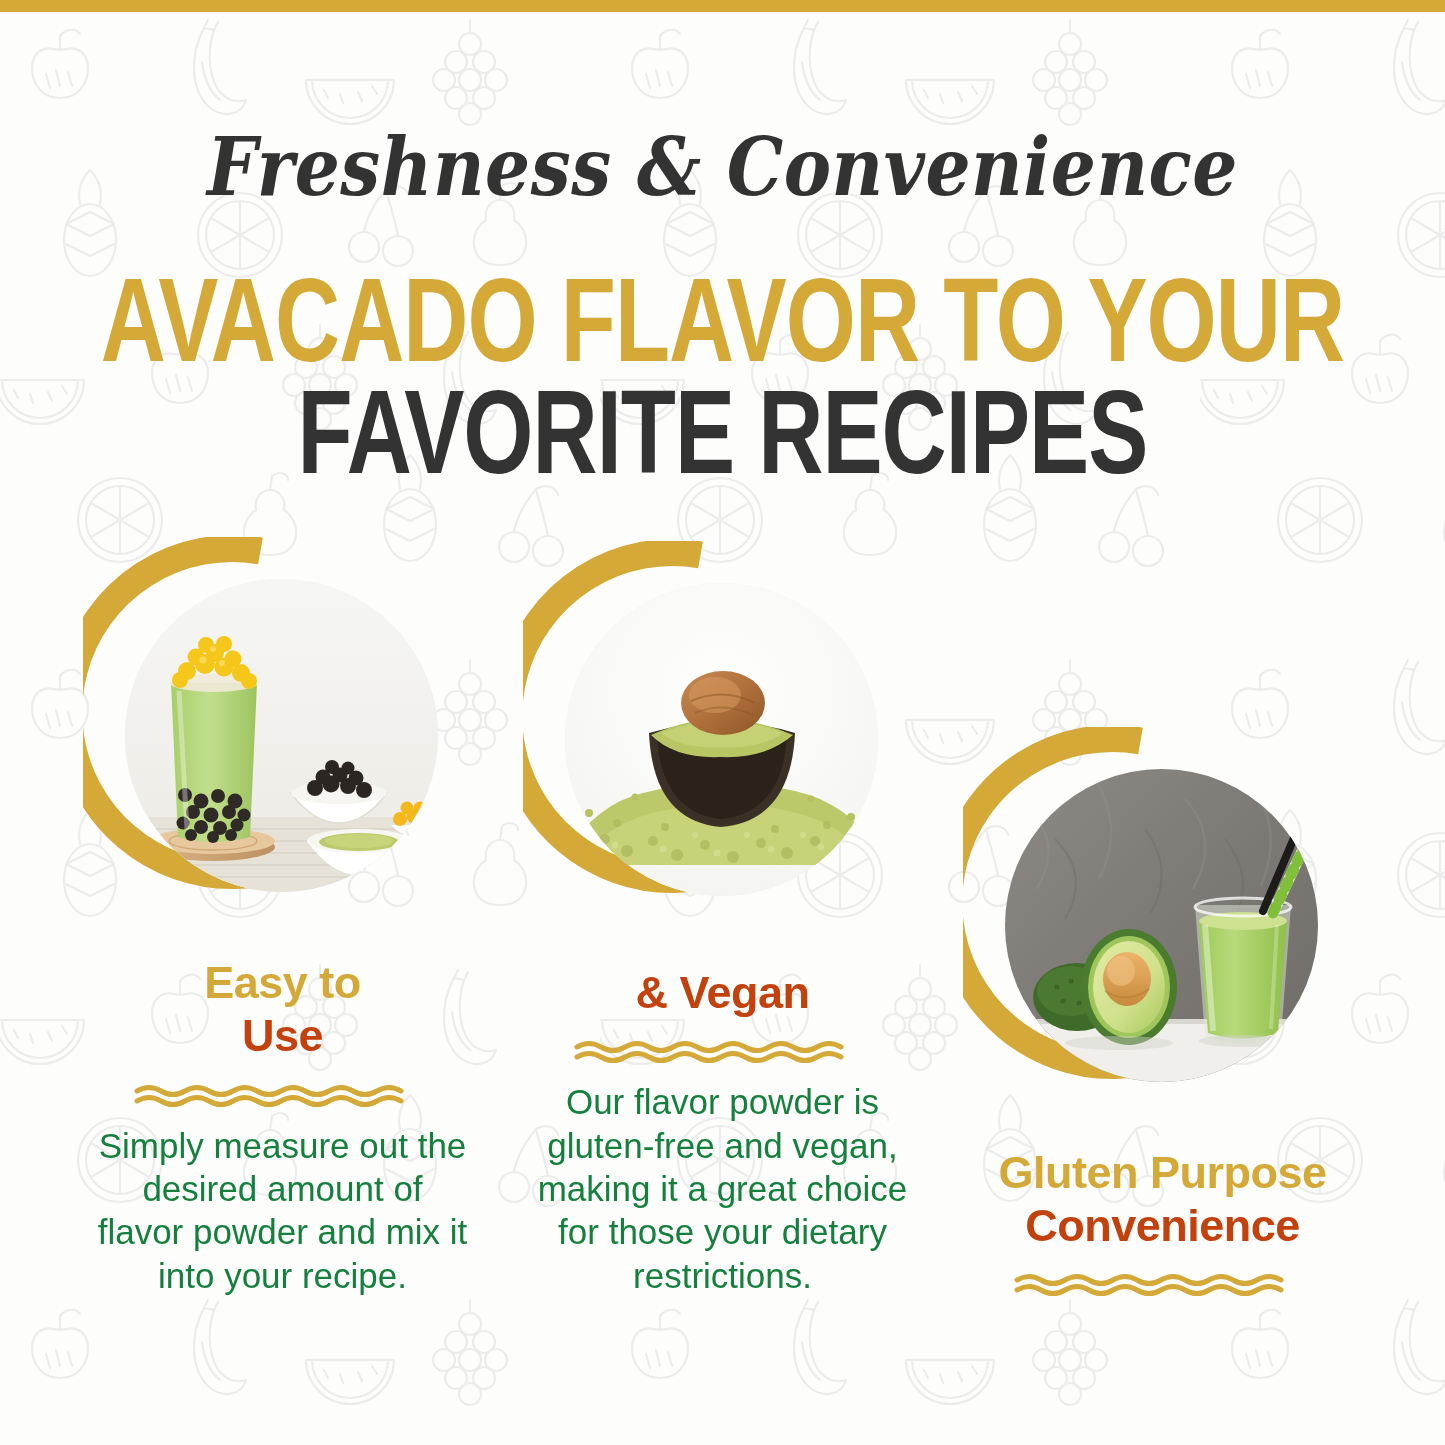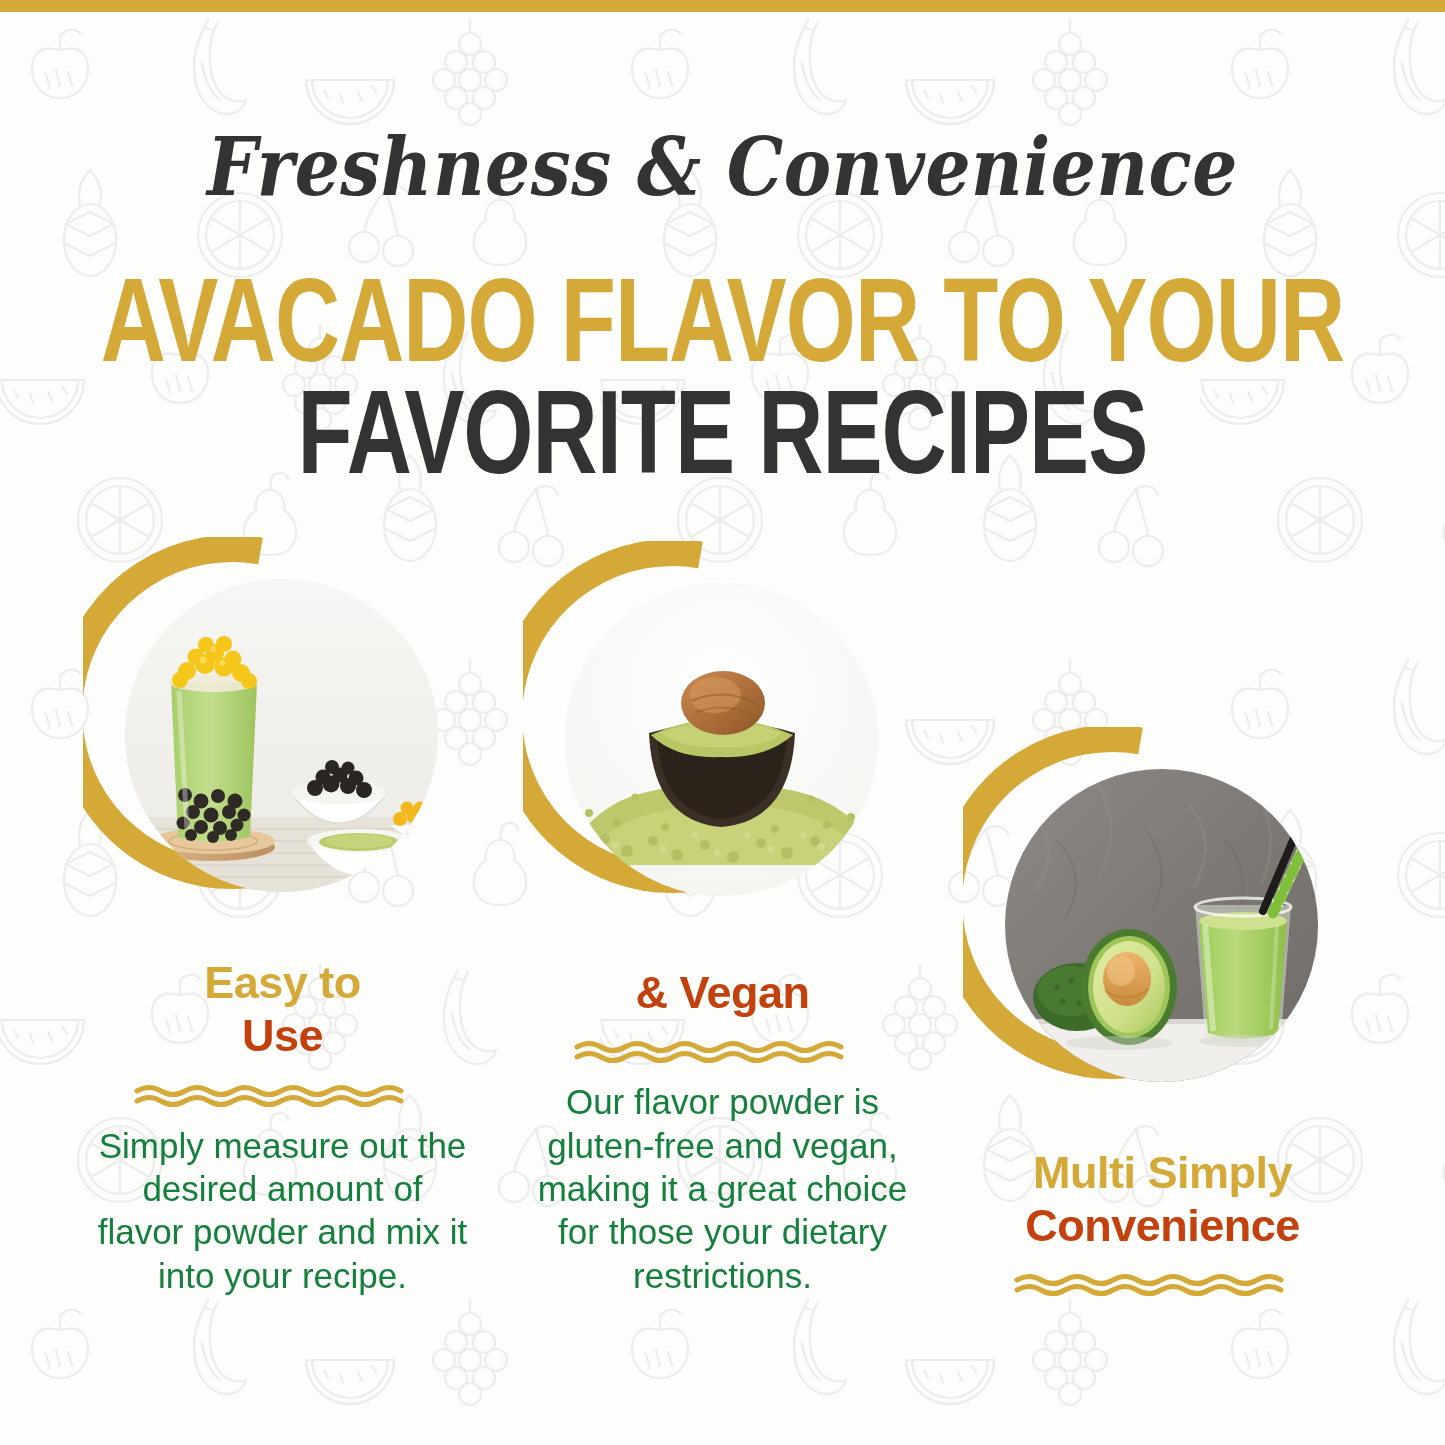--- a/index.html
+++ b/index.html
@@ -543,21 +543,21 @@
             <path d="M268 144 L300 76" stroke="#ffffff" stroke-width="11" stroke-linecap="round" fill="none"></path>
             <path d="M268 144 L300 76" stroke="#7fbf3a" stroke-width="11" stroke-linecap="round" stroke-dasharray="7 7" fill="none"></path>
 
             <ellipse cx="238" cy="272" rx="44" ry="6" fill="#cfd3c8" opacity="0.5"></ellipse>
             <ellipse cx="114" cy="274" rx="54" ry="7" fill="#cfd3c8" opacity="0.45"></ellipse>
           </svg>
         </div>
       </div>
 
       <div class="heading-block">
-        <span class="head-gold">Multi Simply</span>
+        <span class="head-gold">Gluten Purpose</span>
         <span class="head-dark">Convenience</span>
       </div>
 
       <svg class="wave" width="300" height="26" viewBox="0 0 300 26">
         <path d="M4 9 q12 -7 24 0 t24 0 t24 0 t24 0 t24 0 t24 0 t24 0 t24 0 t24 0 t24 0 t24 0" fill="none" stroke="#D4A937" stroke-width="5" stroke-linecap="round"></path>
         <path d="M4 19 q12 -7 24 0 t24 0 t24 0 t24 0 t24 0 t24 0 t24 0 t24 0 t24 0 t24 0 t24 0" fill="none" stroke="#D4A937" stroke-width="5" stroke-linecap="round"></path>
       </svg>
 
     </div>
 

